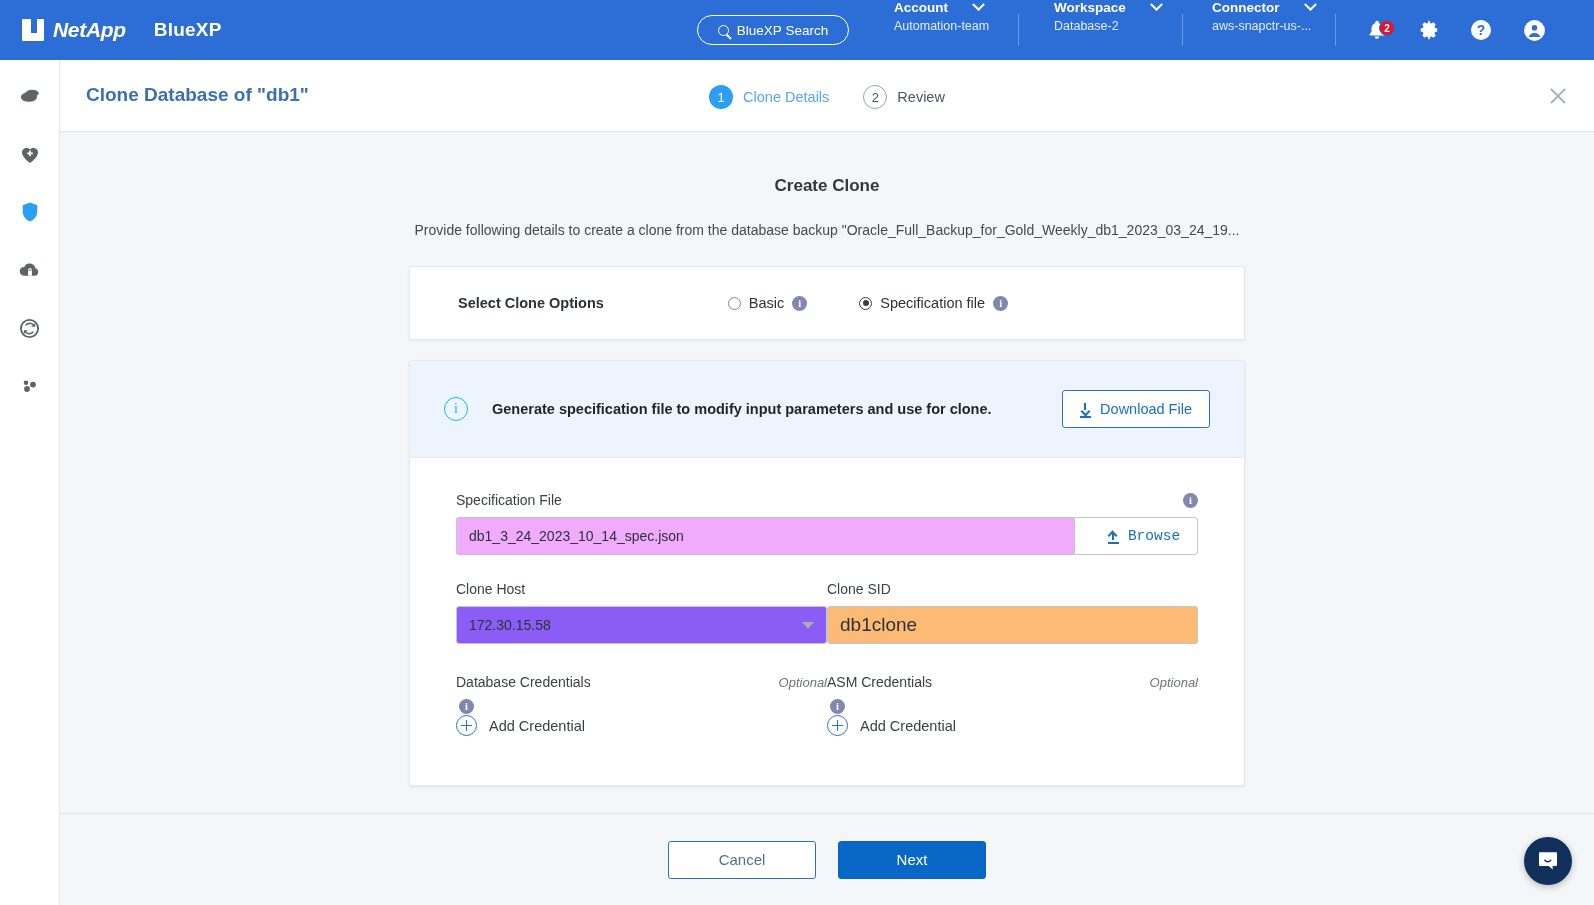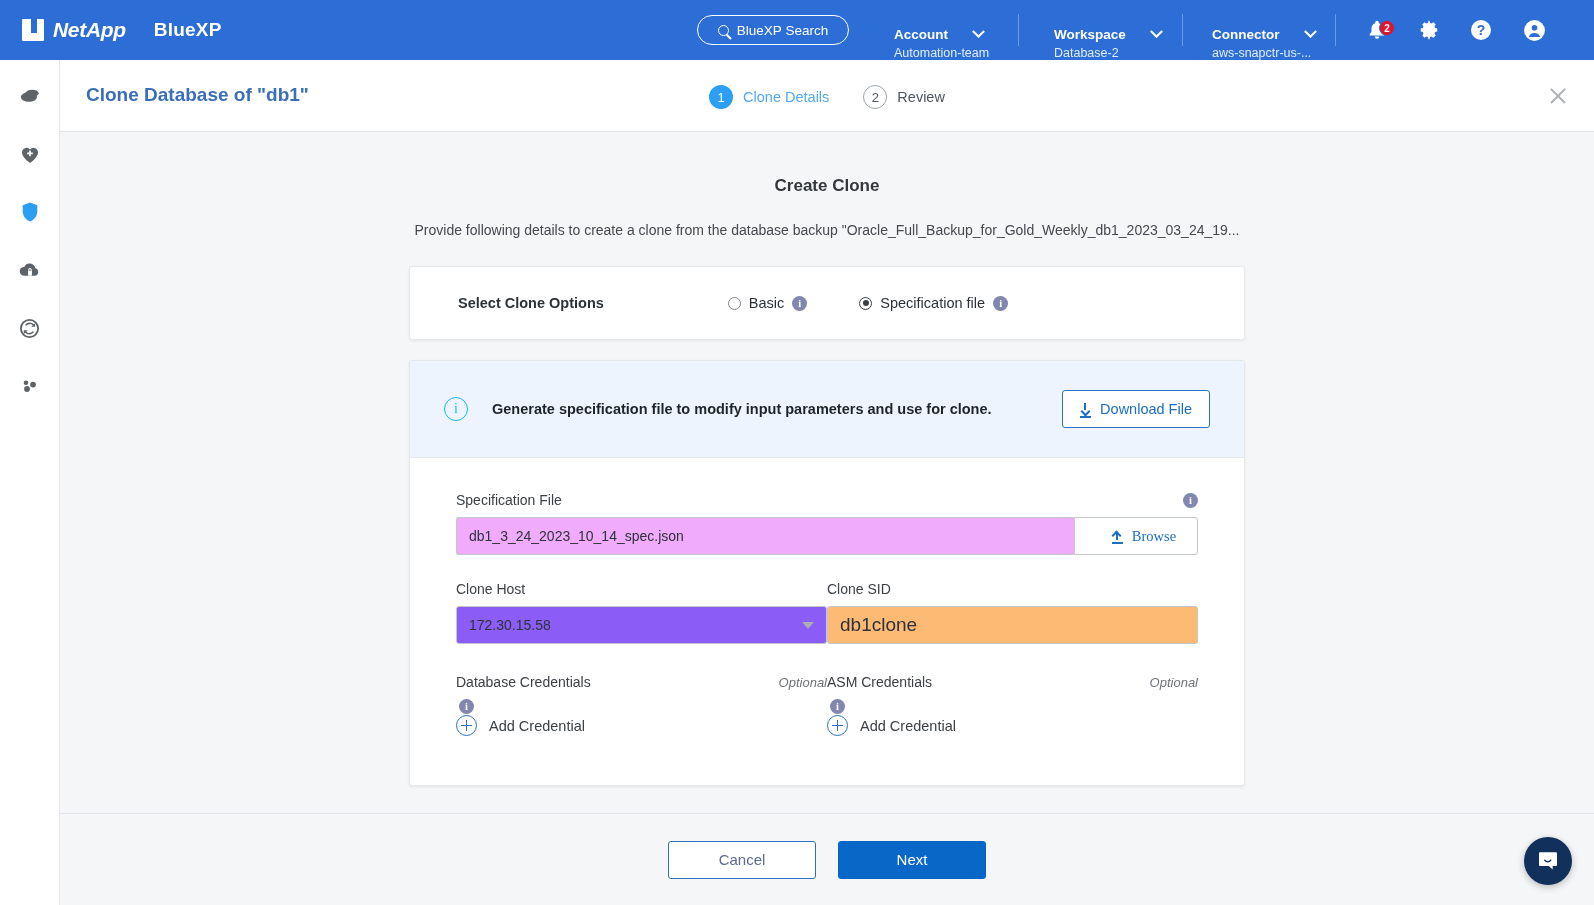--- a/index.html
+++ b/index.html
@@ -44,22 +44,22 @@
   .mag {
     width: 11px; height: 11px; border: 1.6px solid #fff; border-radius: 50%;
     position: relative; display: inline-block; flex: none;
   }
   .mag::after {
     content: ""; position: absolute; right: -4px; bottom: -3px;
     width: 6px; height: 1.6px; background: #fff; transform: rotate(45deg);
   }
 
   .ctx-group {
-    position: absolute; top: 16px; height: 44px;
-    display: flex; align-items: flex-end;
+    position: absolute; top: 0; height: 44px;
+    display: flex; align-items: flex-start;
   }
   .ctx { padding: 0 14px; cursor: pointer; }
   .ctx-top { display: flex; align-items: center; gap: 26px; }
   .ctx-title { color: #fff; font-size: 13.5px; font-weight: bold; }
   .ctx-sub { color: #e2ecf9; font-size: 12.5px; margin-top: 4px; }
   .chev {
     width: 9px; height: 9px; border-right: 2px solid #fff; border-bottom: 2px solid #fff;
     transform: rotate(45deg) translate(-2px,-2px); display: inline-block; flex: none;
   }
   .vdiv { width: 1px; height: 32px; background: #6e9ae0; }
@@ -217,21 +217,21 @@
   .txt-input {
     flex: 1; border: 1px solid #c2c7cc; border-right: none;
     border-radius: 3px 0 0 3px; padding: 0 12px;
     font-size: 14px; color: #2d3238; font-family: inherit; background: #f0abfc;
     outline: none;
   }
   .btn-browse {
     width: 124px; border: 1px solid #c2c7cc; background: #fff;
     border-radius: 0 3px 3px 0; color: #1b6ec2; font-size: 14.5px;
     display: flex; align-items: center; justify-content: center; gap: 9px;
-    cursor: pointer; font-family: Liberation Serif, serif; padding-left: 16px;
+    cursor: pointer; font-family: Liberation Mono, monospace; padding-left: 16px;
   }
   .up-arrow { width: 11px; height: 13px; position: relative; flex: none; }
   .up-arrow::before {
     content: ""; position: absolute; left: 4px; top: 2px; width: 2px; height: 8px; background: #1b6ec2;
   }
   .up-arrow::after {
     content: ""; position: absolute; left: 1.5px; top: 2px;
     width: 7px; height: 7px;
     border-left: 2px solid #1b6ec2; border-top: 2px solid #1b6ec2;
     transform: rotate(45deg); box-sizing: border-box;

